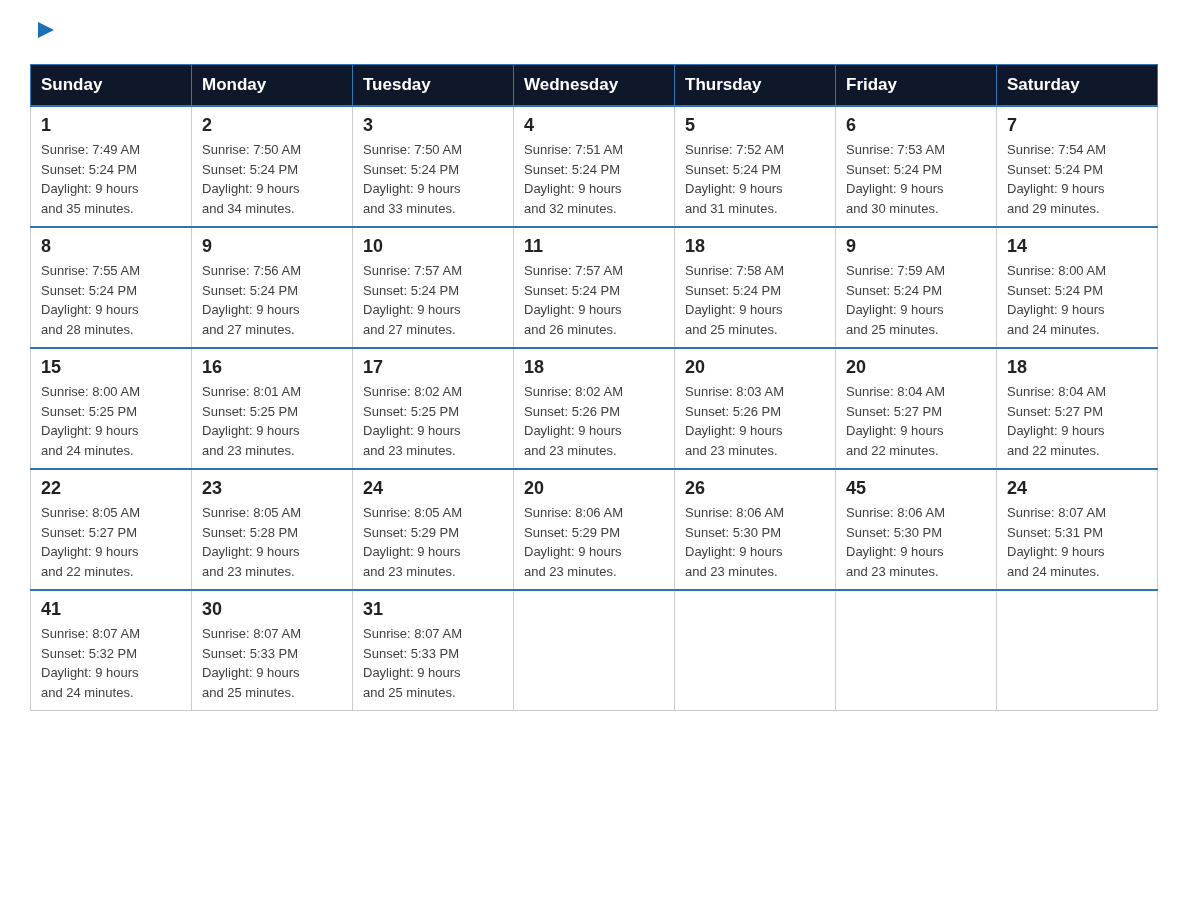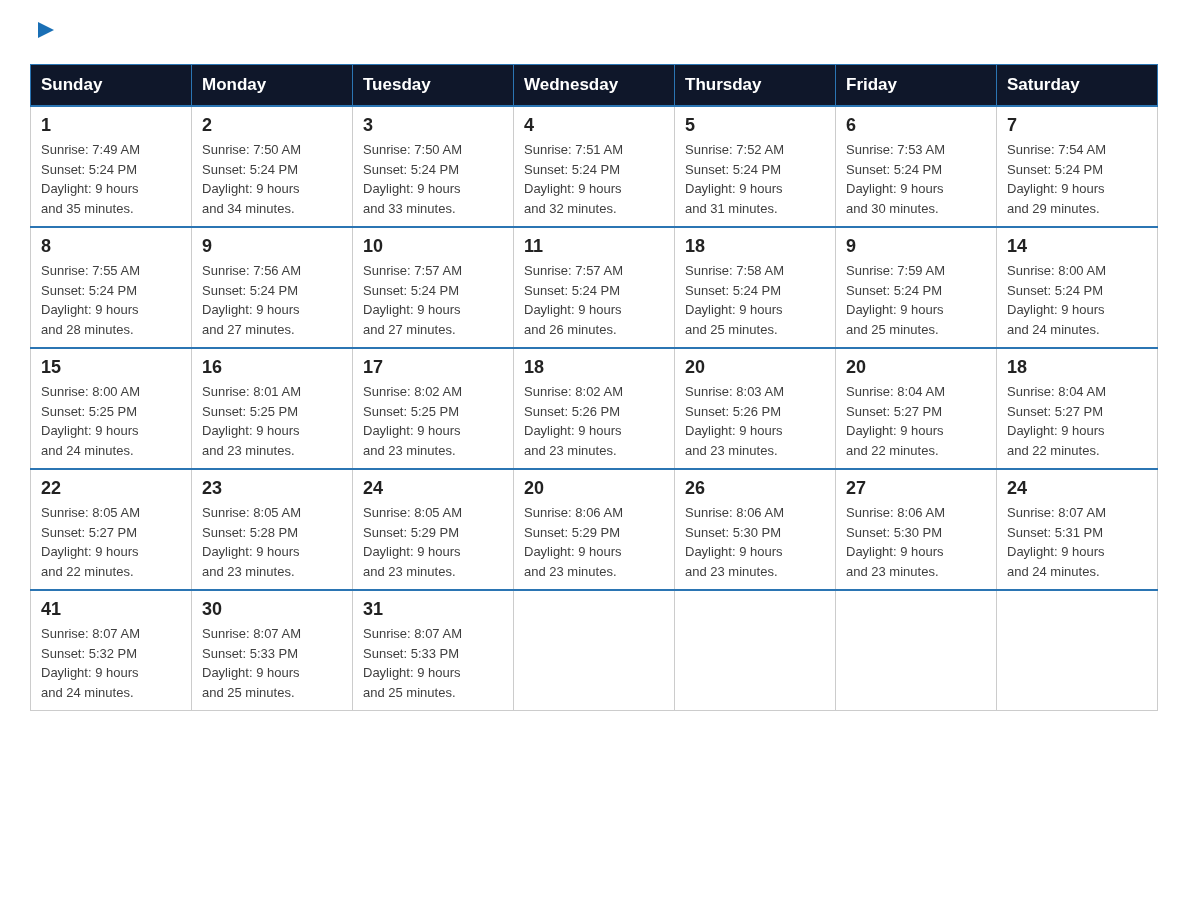--- a/index.html
+++ b/index.html
@@ -227,21 +227,21 @@
         </td>
         <td>
           <span class="day-num">20</span>
           <div class="day-info">Sunrise: 8:06 AM<br>Sunset: 5:29 PM<br>Daylight: 9 hours<br>and 23 minutes.</div>
         </td>
         <td>
           <span class="day-num">26</span>
           <div class="day-info">Sunrise: 8:06 AM<br>Sunset: 5:30 PM<br>Daylight: 9 hours<br>and 23 minutes.</div>
         </td>
         <td>
-          <span class="day-num">27</span>
+          <span class="day-num">45</span>
           <div class="day-info">Sunrise: 8:06 AM<br>Sunset: 5:30 PM<br>Daylight: 9 hours<br>and 23 minutes.</div>
         </td>
         <td>
           <span class="day-num">24</span>
           <div class="day-info">Sunrise: 8:07 AM<br>Sunset: 5:31 PM<br>Daylight: 9 hours<br>and 24 minutes.</div>
         </td>
       </tr>
       <tr>
         <td>
           <span class="day-num">41</span>

